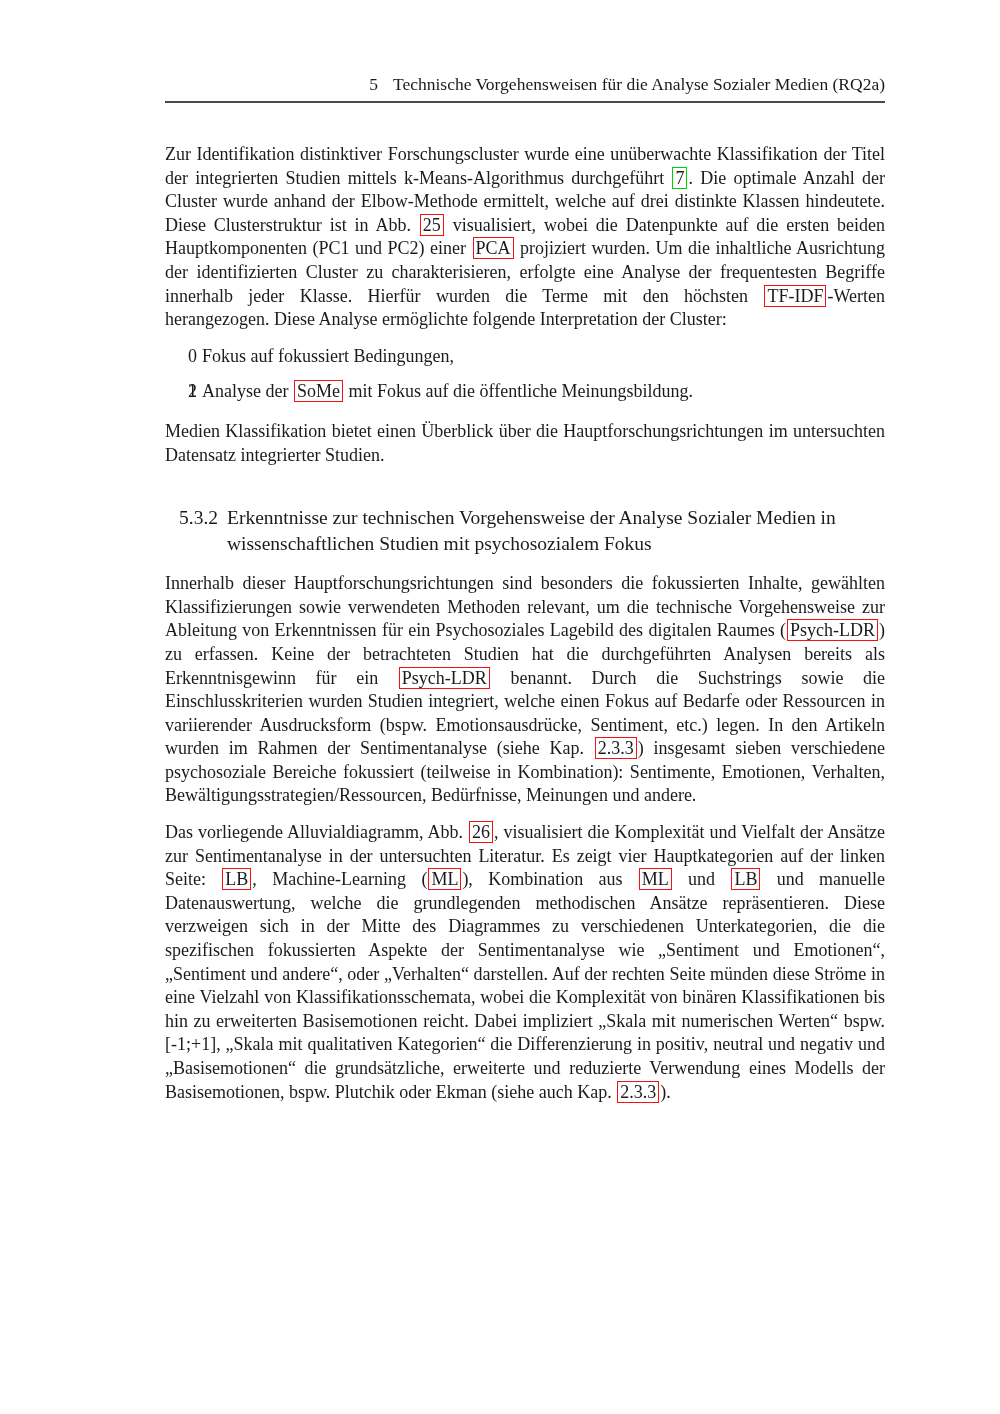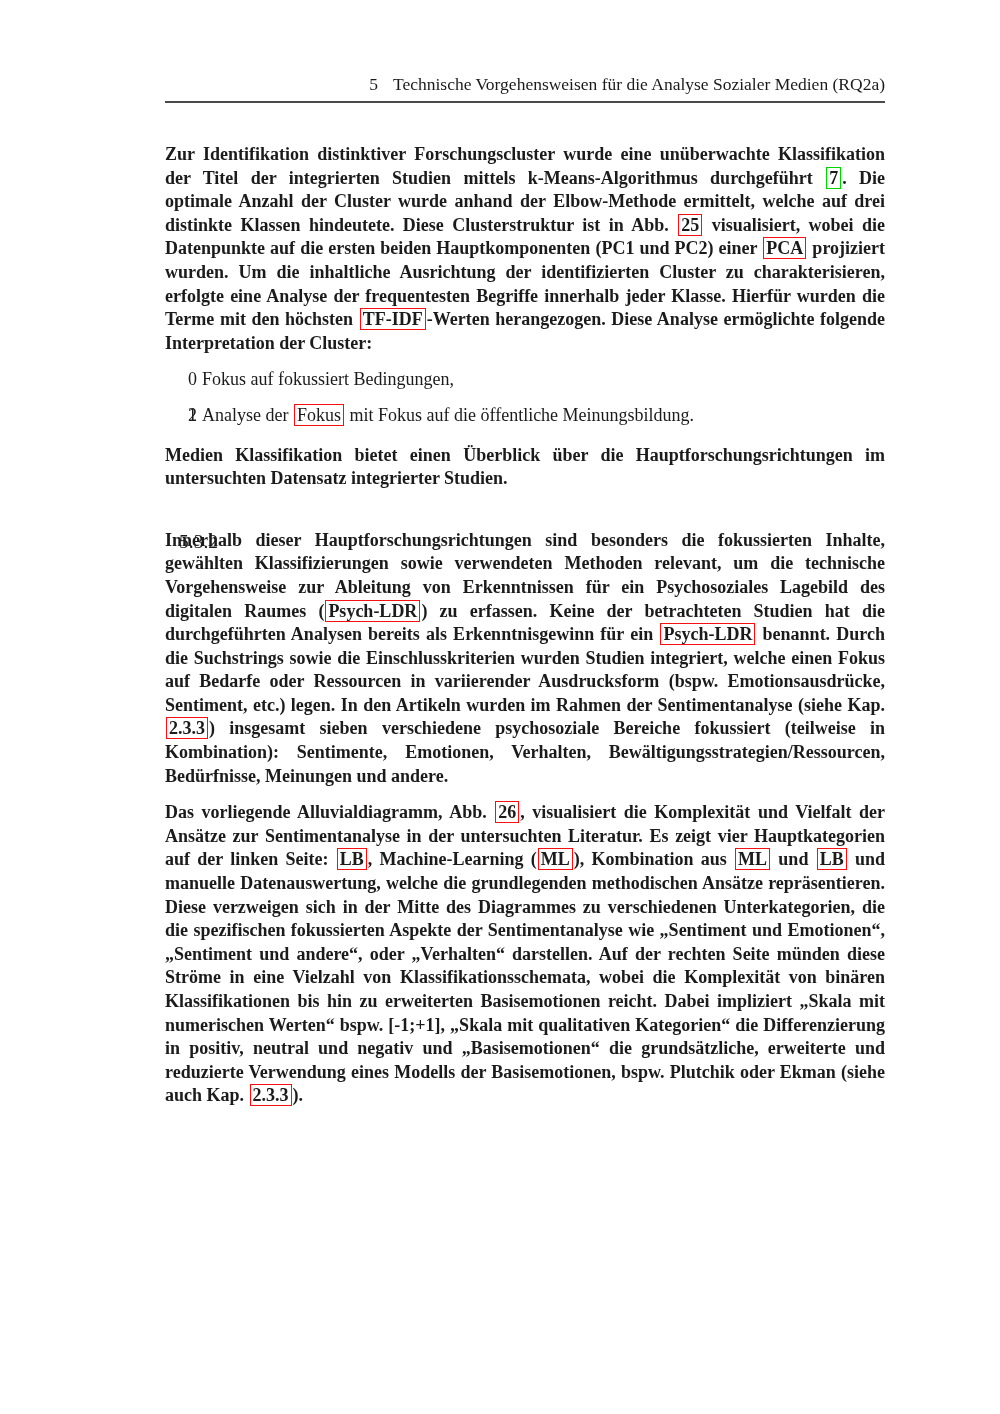--- a/index.html
+++ b/index.html
@@ -20,21 +20,21 @@
     padding-bottom: 7px;
     border-bottom: 2px solid var(--rule, #4a4a4a);
   }
   .rh-num { margin-right: 15px; }
 
   .content {
     position: absolute; left: 165px; top: 143px; width: 720px;
     font-size: 18px; line-height: 23.6px;
     text-align: justify;
   }
-  p.para { margin: 0 0 13px 0; font-weight: bold; }
+  p.para { margin: 0 0 13px 0; }
   p.para.spaced { margin-top: 12px; }
 
   .enum-list { margin: 3px 0 16px 0; }
   .enum-item { position: relative; padding-left: 37px; margin-bottom: 12px; }
   .enum-marker { position: absolute; left: 23px; }
 
   h2.subsection {
     position: relative;
     font-size: 19.5px; line-height: 26px; font-weight: normal;
     margin: 38px 0 15px 0;
@@ -63,24 +63,24 @@
 
   <header class="running-header">
     <span class="rh-num">5</span><span>Technische Vorgehensweisen für die Analyse Sozialer Medien (RQ2a)</span>
   </header>
 
   <main class="content" id="content">
       <p class="para">Zur Identifikation distinktiver Forschungscluster wurde eine unüberwachte Klassifikation der Titel der integrierten Studien mittels k-Means-Algorithmus durchgeführt <span class="refbox green">7</span>. Die optimale Anzahl der Cluster wurde anhand der Elbow-Methode ermittelt, welche auf drei distinkte Klassen hindeutete. Diese Clusterstruktur ist in Abb. <span class="refbox red">25</span> visualisiert, wobei die Datenpunkte auf die ersten beiden Hauptkomponenten (PC1 und PC2) einer <span class="refbox red">PCA</span> projiziert wurden. Um die inhaltliche Ausrichtung der identifizierten Cluster zu charakterisieren, erfolgte eine Analyse der frequentesten Begriffe innerhalb jeder Klasse. Hierfür wurden die Terme mit den höchsten <span class="refbox red">TF-IDF</span>-Werten herangezogen. Diese Analyse ermöglichte folgende Interpretation der Cluster:</p>
       <div class="enum-list">
         <div class="enum-item"><span class="enum-marker">0</span><span>Fokus auf fokussiert Bedingungen,</span></div>
         <div class="enum-item"><span class="enum-marker">1</span></div>
-        <div class="enum-item"><span class="enum-marker">2</span><span>Analyse der <span class="refbox red">Fokus</span> mit Fokus auf die öffentliche Meinungsbildung.</span></div>
+        <div class="enum-item"><span class="enum-marker">2</span><span>Analyse der <span class="refbox red">SoMe</span> mit Fokus auf die öffentliche Meinungsbildung.</span></div>
       </div>
       <p class="para">Medien Klassifikation bietet einen Überblick über die Hauptforschungsrichtungen im untersuchten Datensatz integrierter Studien.</p>
-      <h2 class="subsection"><span class="h-num">5.3.2</span></h2>
+      <h2 class="subsection"><span class="h-num">5.3.2</span><span class="h-text">Erkenntnisse zur technischen Vorgehensweise der Analyse Sozialer Medien in wissenschaftlichen Studien mit psychosozialem Fokus</span></h2>
       <p class="para">Innerhalb dieser Hauptforschungsrichtungen sind besonders die fokussierten Inhalte, gewählten Klassifizierungen sowie verwendeten Methoden relevant, um die technische Vorgehensweise zur Ableitung von Erkenntnissen für ein Psychosoziales Lagebild des digitalen Raumes (<span class="refbox red">Psych-LDR</span>) zu erfassen. Keine der betrachteten Studien hat die durchgeführten Analysen bereits als Erkenntnisgewinn für ein <span class="refbox red">Psych-LDR</span> benannt. Durch die Suchstrings sowie die Einschlusskriterien wurden Studien integriert, welche einen Fokus auf Bedarfe oder Ressourcen in variierender Ausdrucksform (bspw. Emotionsausdrücke, Sentiment, etc.) legen. In den Artikeln wurden im Rahmen der Sentimentanalyse (siehe Kap. <span class="refbox red">2.3.3</span>) insgesamt sieben verschiedene psychosoziale Bereiche fokussiert (teilweise in Kombination): Sentimente, Emotionen, Verhalten, Bewältigungsstrategien/Ressourcen, Bedürfnisse, Meinungen und andere.</p>
       <p class="para spaced">Das vorliegende Alluvialdiagramm, Abb. <span class="refbox red">26</span>, visualisiert die Komplexität und Vielfalt der Ansätze zur Sentimentanalyse in der untersuchten Literatur. Es zeigt vier Hauptkategorien auf der linken Seite: <span class="refbox red">LB</span>, Machine-Learning (<span class="refbox red">ML</span>), Kombination aus <span class="refbox red">ML</span> und <span class="refbox red">LB</span> und manuelle Datenauswertung, welche die grundlegenden methodischen Ansätze repräsentieren. Diese verzweigen sich in der Mitte des Diagrammes zu verschiedenen Unterkategorien, die die spezifischen fokussierten Aspekte der Sentimentanalyse wie „Sentiment und Emotionen“, „Sentiment und andere“, oder „Verhalten“ darstellen. Auf der rechten Seite münden diese Ströme in eine Vielzahl von Klassifikationsschemata, wobei die Komplexität von binären Klassifikationen bis hin zu erweiterten Basisemotionen reicht. Dabei impliziert „Skala mit numerischen Werten“ bspw. [-1;+1], „Skala mit qualitativen Kategorien“ die Differenzierung in positiv, neutral und negativ und „Basisemotionen“ die grundsätzliche, erweiterte und reduzierte Verwendung eines Modells der Basisemotionen, bspw. Plutchik oder Ekman (siehe auch Kap. <span class="refbox red">2.3.3</span>).</p>
     </main>
 
   <footer class="page-footer">
     <span>93</span>
   </footer>
 
 </div>
 

